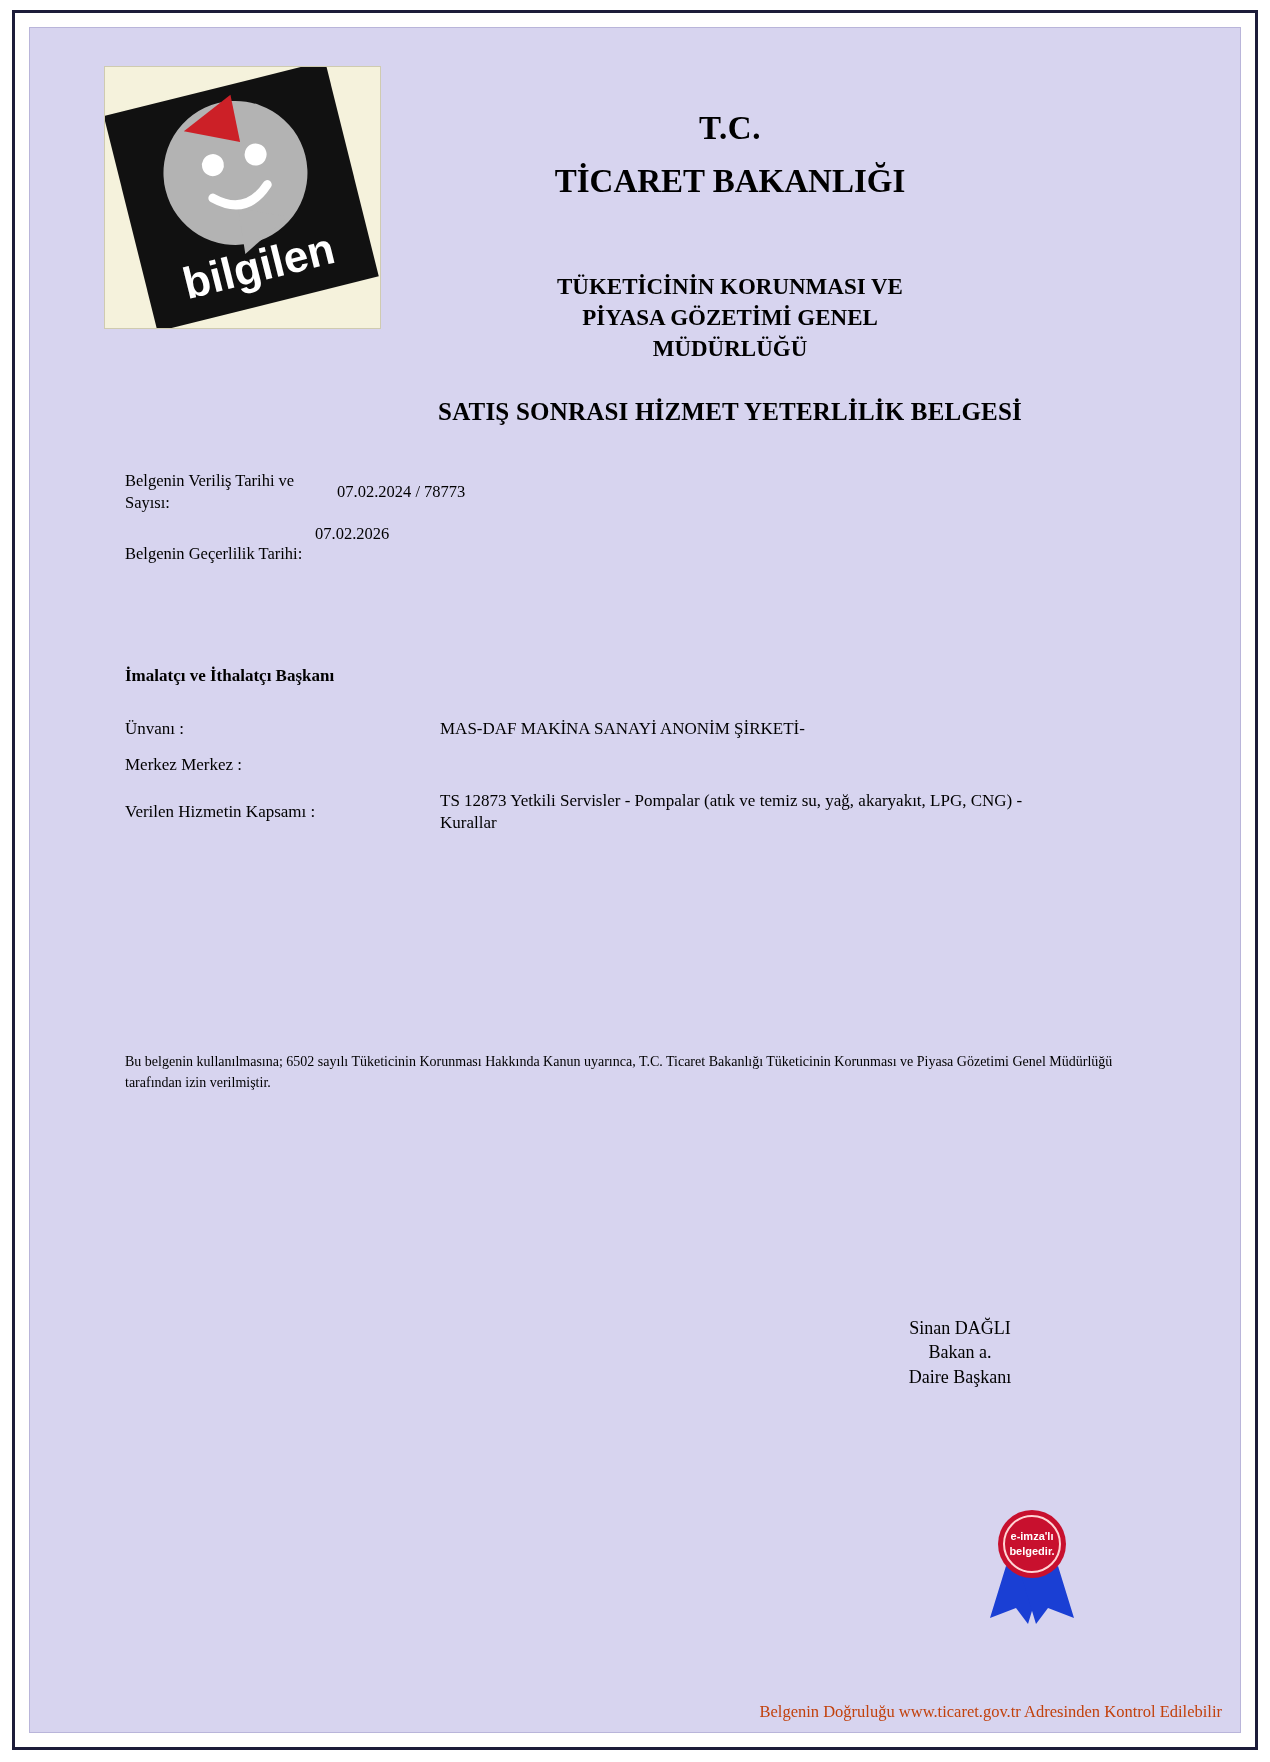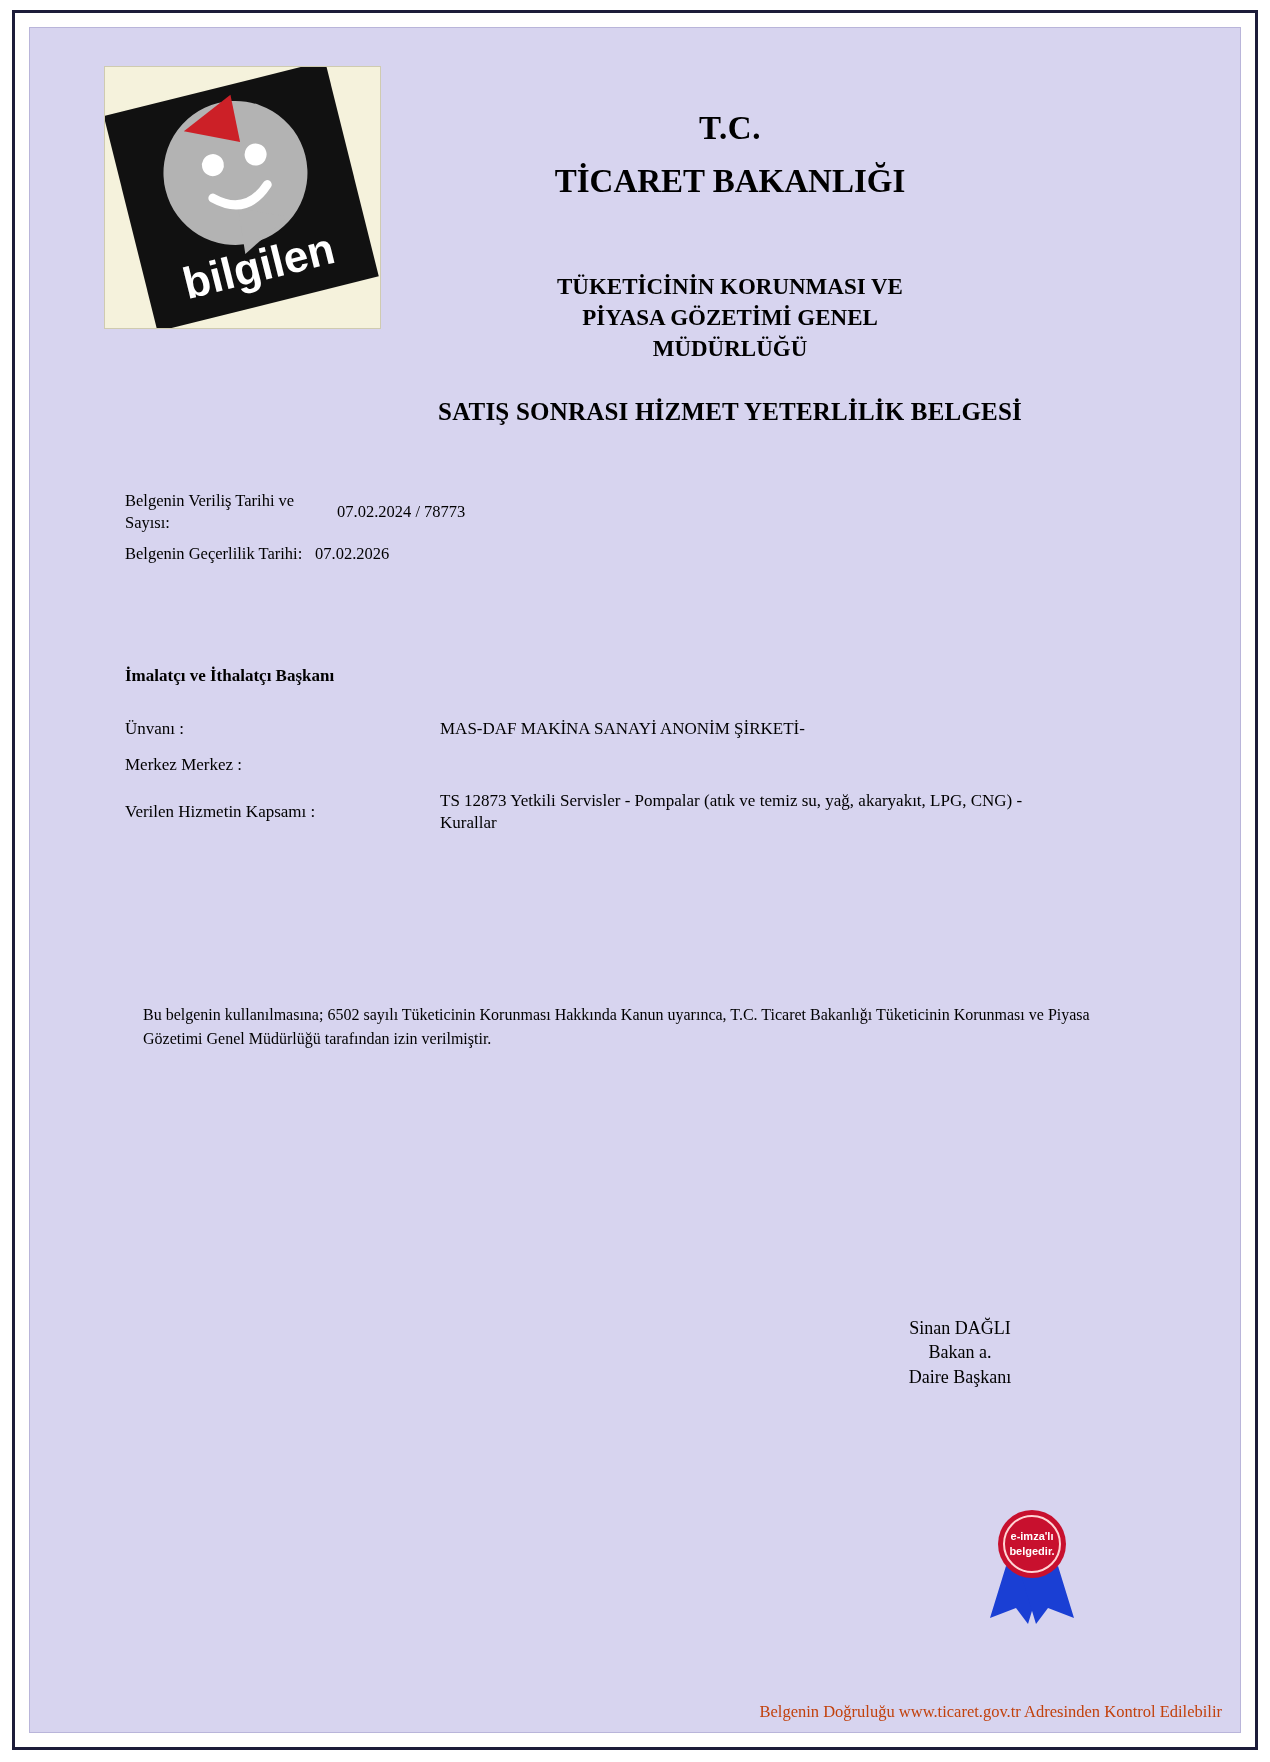--- a/index.html
+++ b/index.html
@@ -95,34 +95,34 @@
     text-align: center;
     font-size: 25px;
     font-weight: bold;
     letter-spacing: 0.2px;
   }
 
   
   .dates {
     position: absolute;
     left: 95px;
-    top: 462px;
+    top: 442px;
     width: 620px;
     font-size: 16.5px;
   }
   .date-row {
     display: flex;
     align-items: flex-start;
     margin-bottom: 8px;
   }
   .date-label {
     width: 212px;
     line-height: 1.35;
   }
-  .date-label.narrow { width: 190px; }
+  .date-label.narrow { width: 190px; margin-top: 20px; }
   .date-value {
     line-height: 1.35;
     padding-top: 11px;
   }
   .date-value.v2 { padding-top: 0; }
 
   
   .firm-heading {
     position: absolute;
     left: 95px;
@@ -150,25 +150,24 @@
   .firm-value {
     flex: 1;
     line-height: 1.3;
   }
   .firm-value .line2 { display: block; }
 
   
   .legal-text {
     position: absolute;
     left: 95px;
-    top: 975px;
+    top: 1023px;
     width: 995px;
-    font-size: 16px;
+    font-size: 14px;
     line-height: 1.5;
-    margin-left: 18px;
   }
 
   
   .signature {
     position: absolute;
     right: 130px;
     top: 1288px;
     width: 300px;
     text-align: center;
     font-size: 18px;

